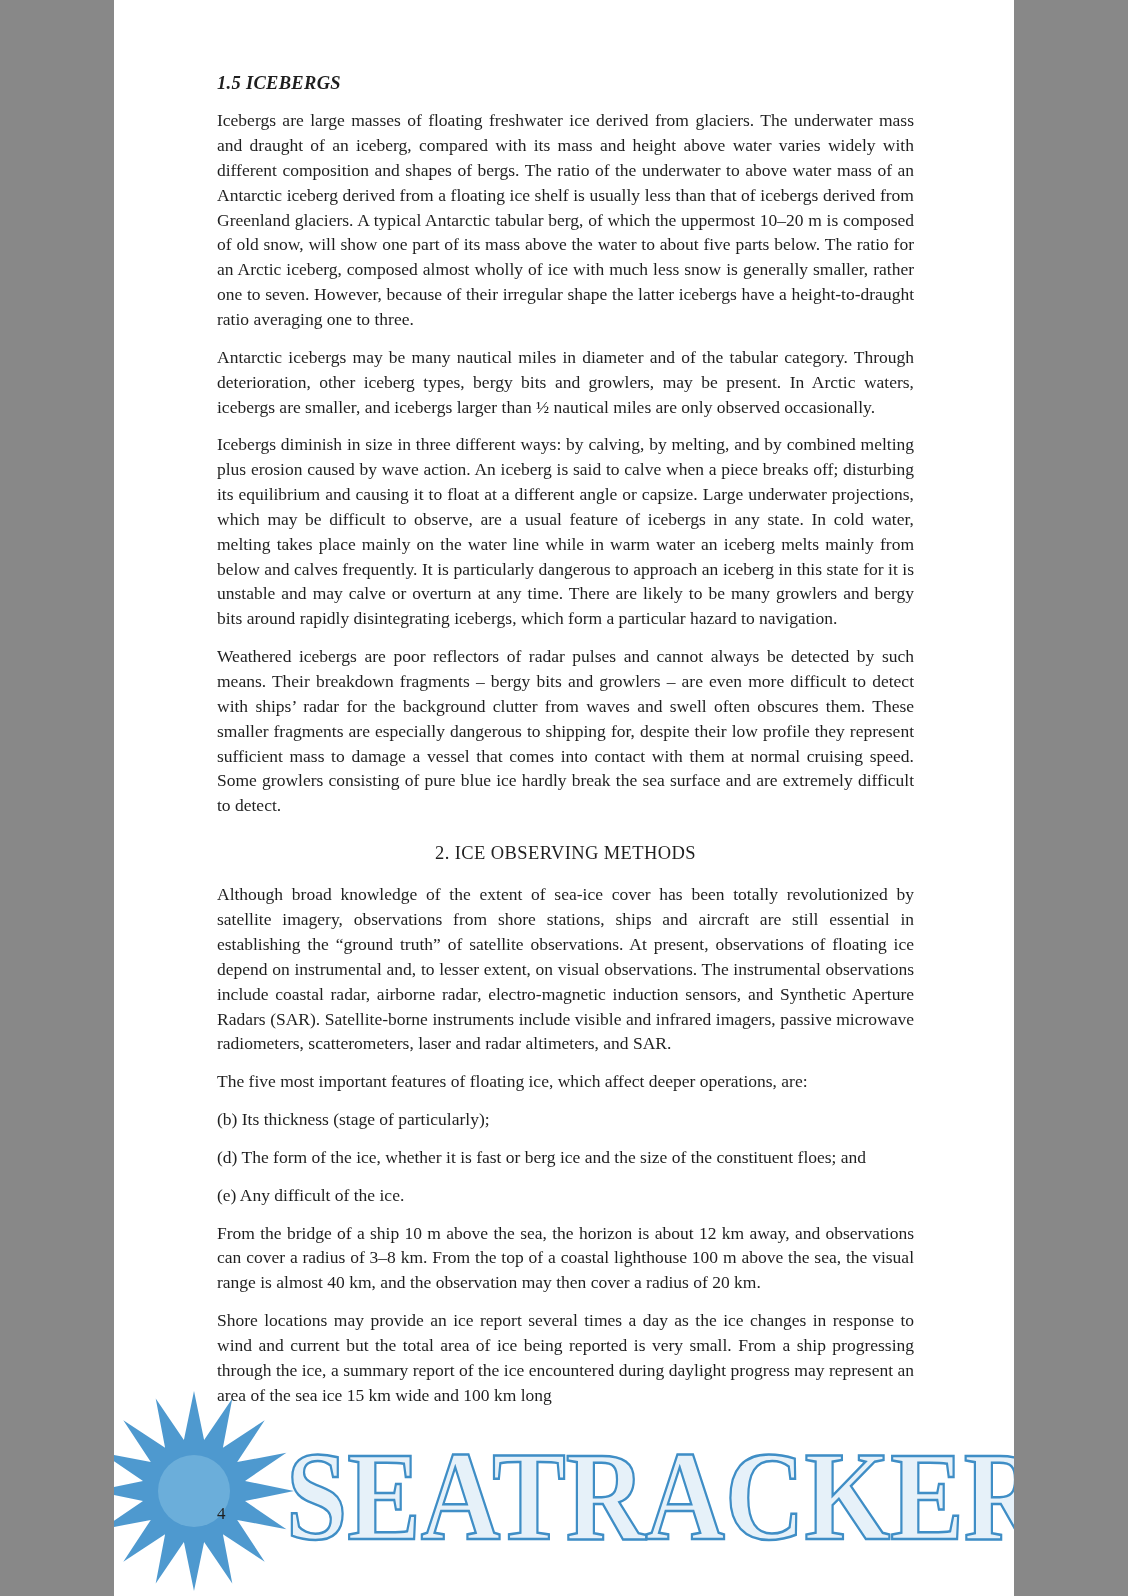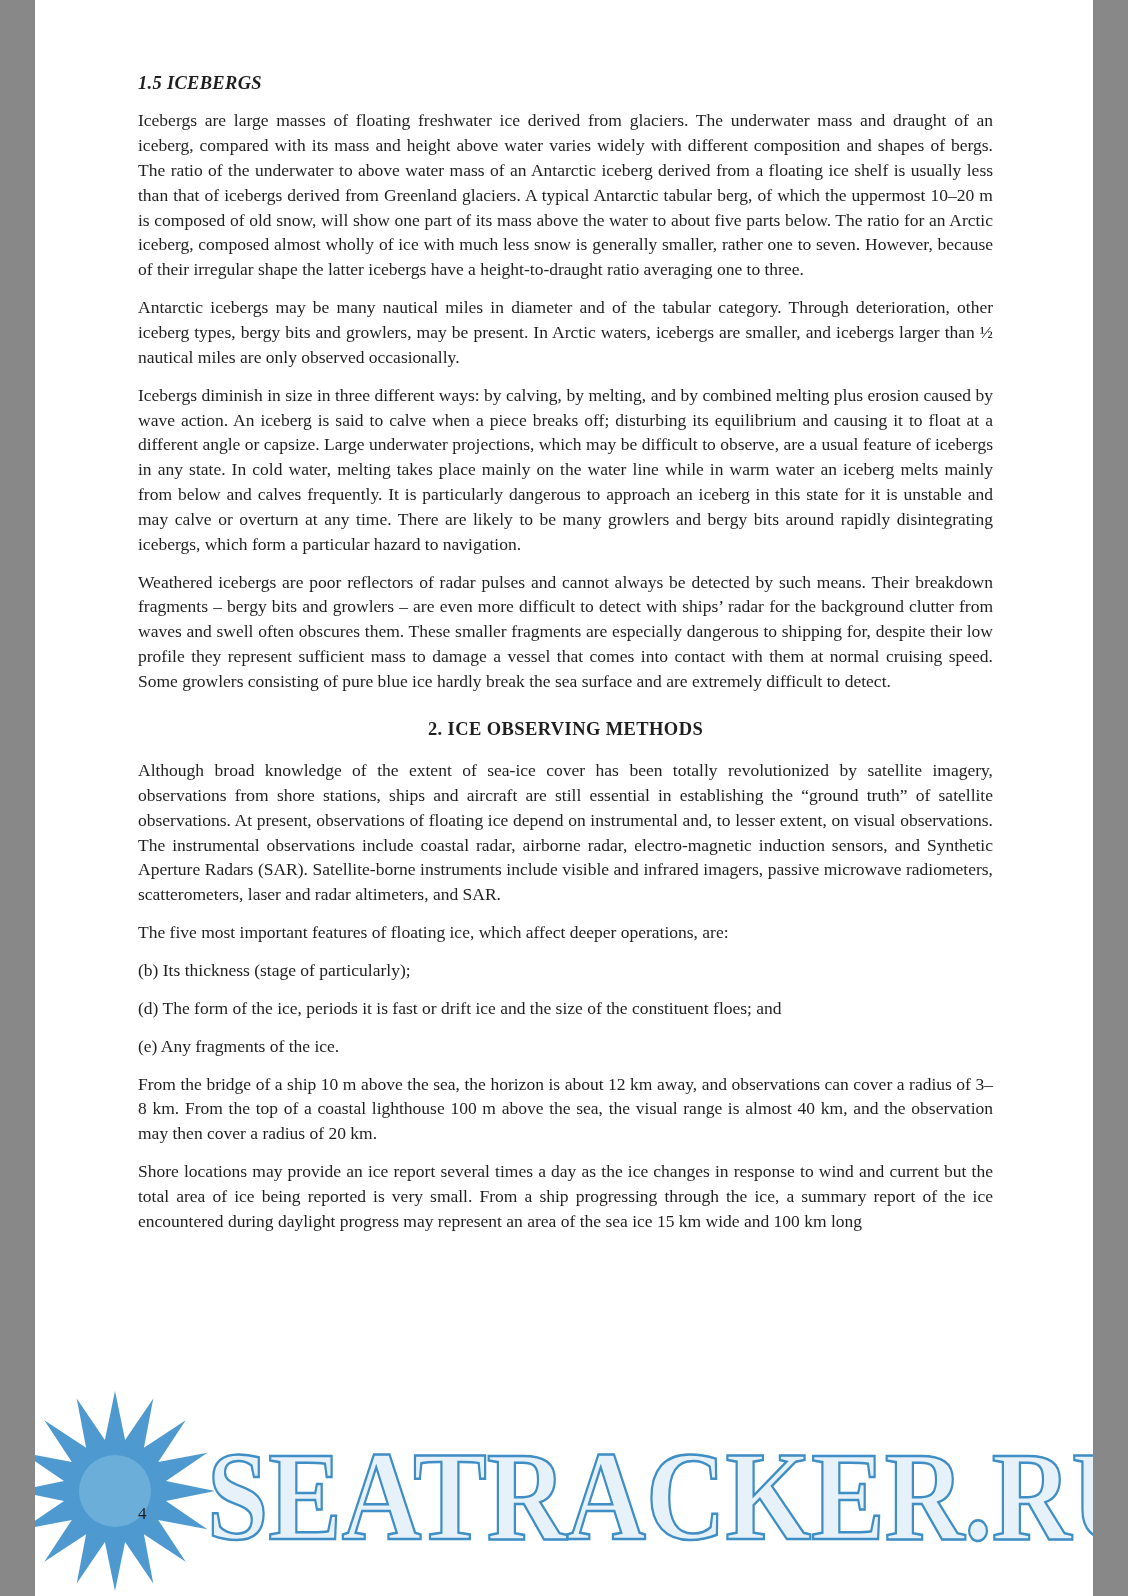--- a/index.html
+++ b/index.html
@@ -1,18 +1,18 @@
 <!DOCTYPE html>
 <html><head>
 <meta charset="utf-8">
 <style>
   html, body { margin: 0; padding: 0; background: #888; }
   .page {
     position: relative;
-    width: 1058px;
+    width: 900px;
     height: 1596px;
     margin: 0 auto;
     background: #ffffff;
     overflow: hidden;
     font-family: "Liberation Serif", serif;
     color: #1f1f1f;
   }
   .content {
     position: absolute;
     left: 103px;
@@ -27,21 +27,21 @@
   h2.sec1 {
     font-size: 18.5px;
     font-weight: bold;
     font-style: italic;
     margin: 0 0 12px 0;
     text-align: left;
     letter-spacing: 0.3px;
   }
   h3.sec2 {
     font-size: 18.5px;
-    font-weight: bold;
+    font-weight: normal;
     text-align: center;
     margin: 22px 0 16px 0;
     letter-spacing: 0.4px;
   }
   .feature .marker.it { font-style: italic; }
   .page-number {
     position: absolute;
     left: 103px;
     bottom: 72px;
     z-index: 3;
@@ -80,24 +80,24 @@
 
     <p>Although broad knowledge of the extent of sea-ice cover has been totally revolutionized by satellite imagery, observations from shore stations, ships and aircraft are still essential in establishing the “ground truth” of satellite observations. At present, observations of floating ice depend on instrumental and, to lesser extent, on visual observations. The instrumental observations include coastal radar, airborne radar, electro-magnetic induction sensors, and Synthetic Aperture Radars (SAR). Satellite-borne instruments include visible and infrared imagers, passive microwave radiometers, scatterometers, laser and radar altimeters, and SAR.</p>
     <p>The five most important features of floating ice, which affect deeper operations, are:</p>
 
 
     <p class="feature"><span class="marker">(b)</span>
       <span>Its thickness (stage of particularly);</span></p>
 
 
     <p class="feature"><span class="marker">(d)</span>
-      <span>The form of the ice, periods it is fast or drift ice and the size of the constituent floes; and</span></p>
+      <span>The form of the ice, whether it is fast or berg ice and the size of the constituent floes; and</span></p>
 
     <p class="feature"><span class="marker">(e)</span>
-      <span>Any fragments of the ice.</span></p>
+      <span>Any difficult of the ice.</span></p>
 
     <p>From the bridge of a ship 10 m above the sea, the horizon is about 12 km away, and observations can cover a radius of 3–8 km. From the top of a coastal lighthouse 100 m above the sea, the visual range is almost 40 km, and the observation may then cover a radius of 20 km.</p>
     <p>Shore locations may provide an ice report several times a day as the ice changes in response to wind and current but the total area of ice being reported is very small. From a ship progressing through the ice, a summary report of the ice encountered during daylight progress may represent an area of the sea ice 15 km wide and 100 km long</p>
 
   </div>
 
   <div class="page-number">4</div>
 
   <svg class="watermark" viewBox="0 0 1128 300" xmlns="http://www.w3.org/2000/svg">
 

